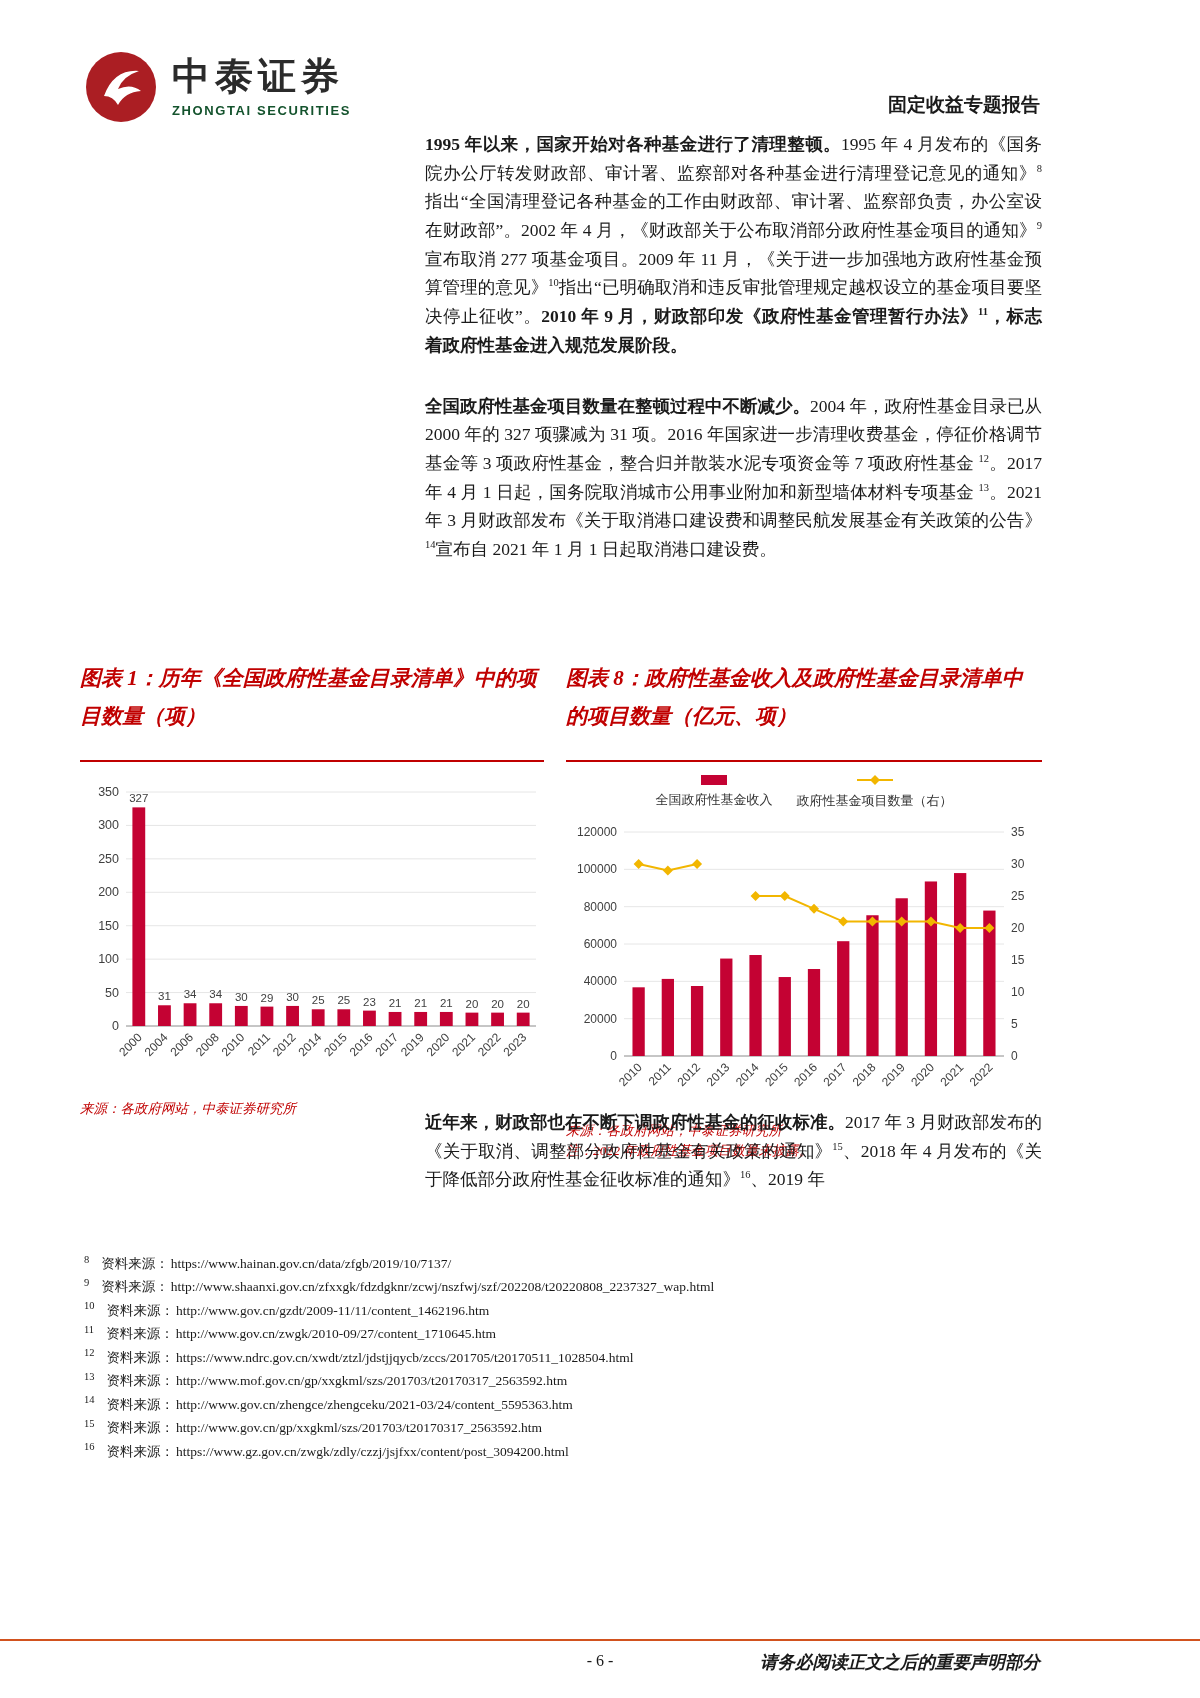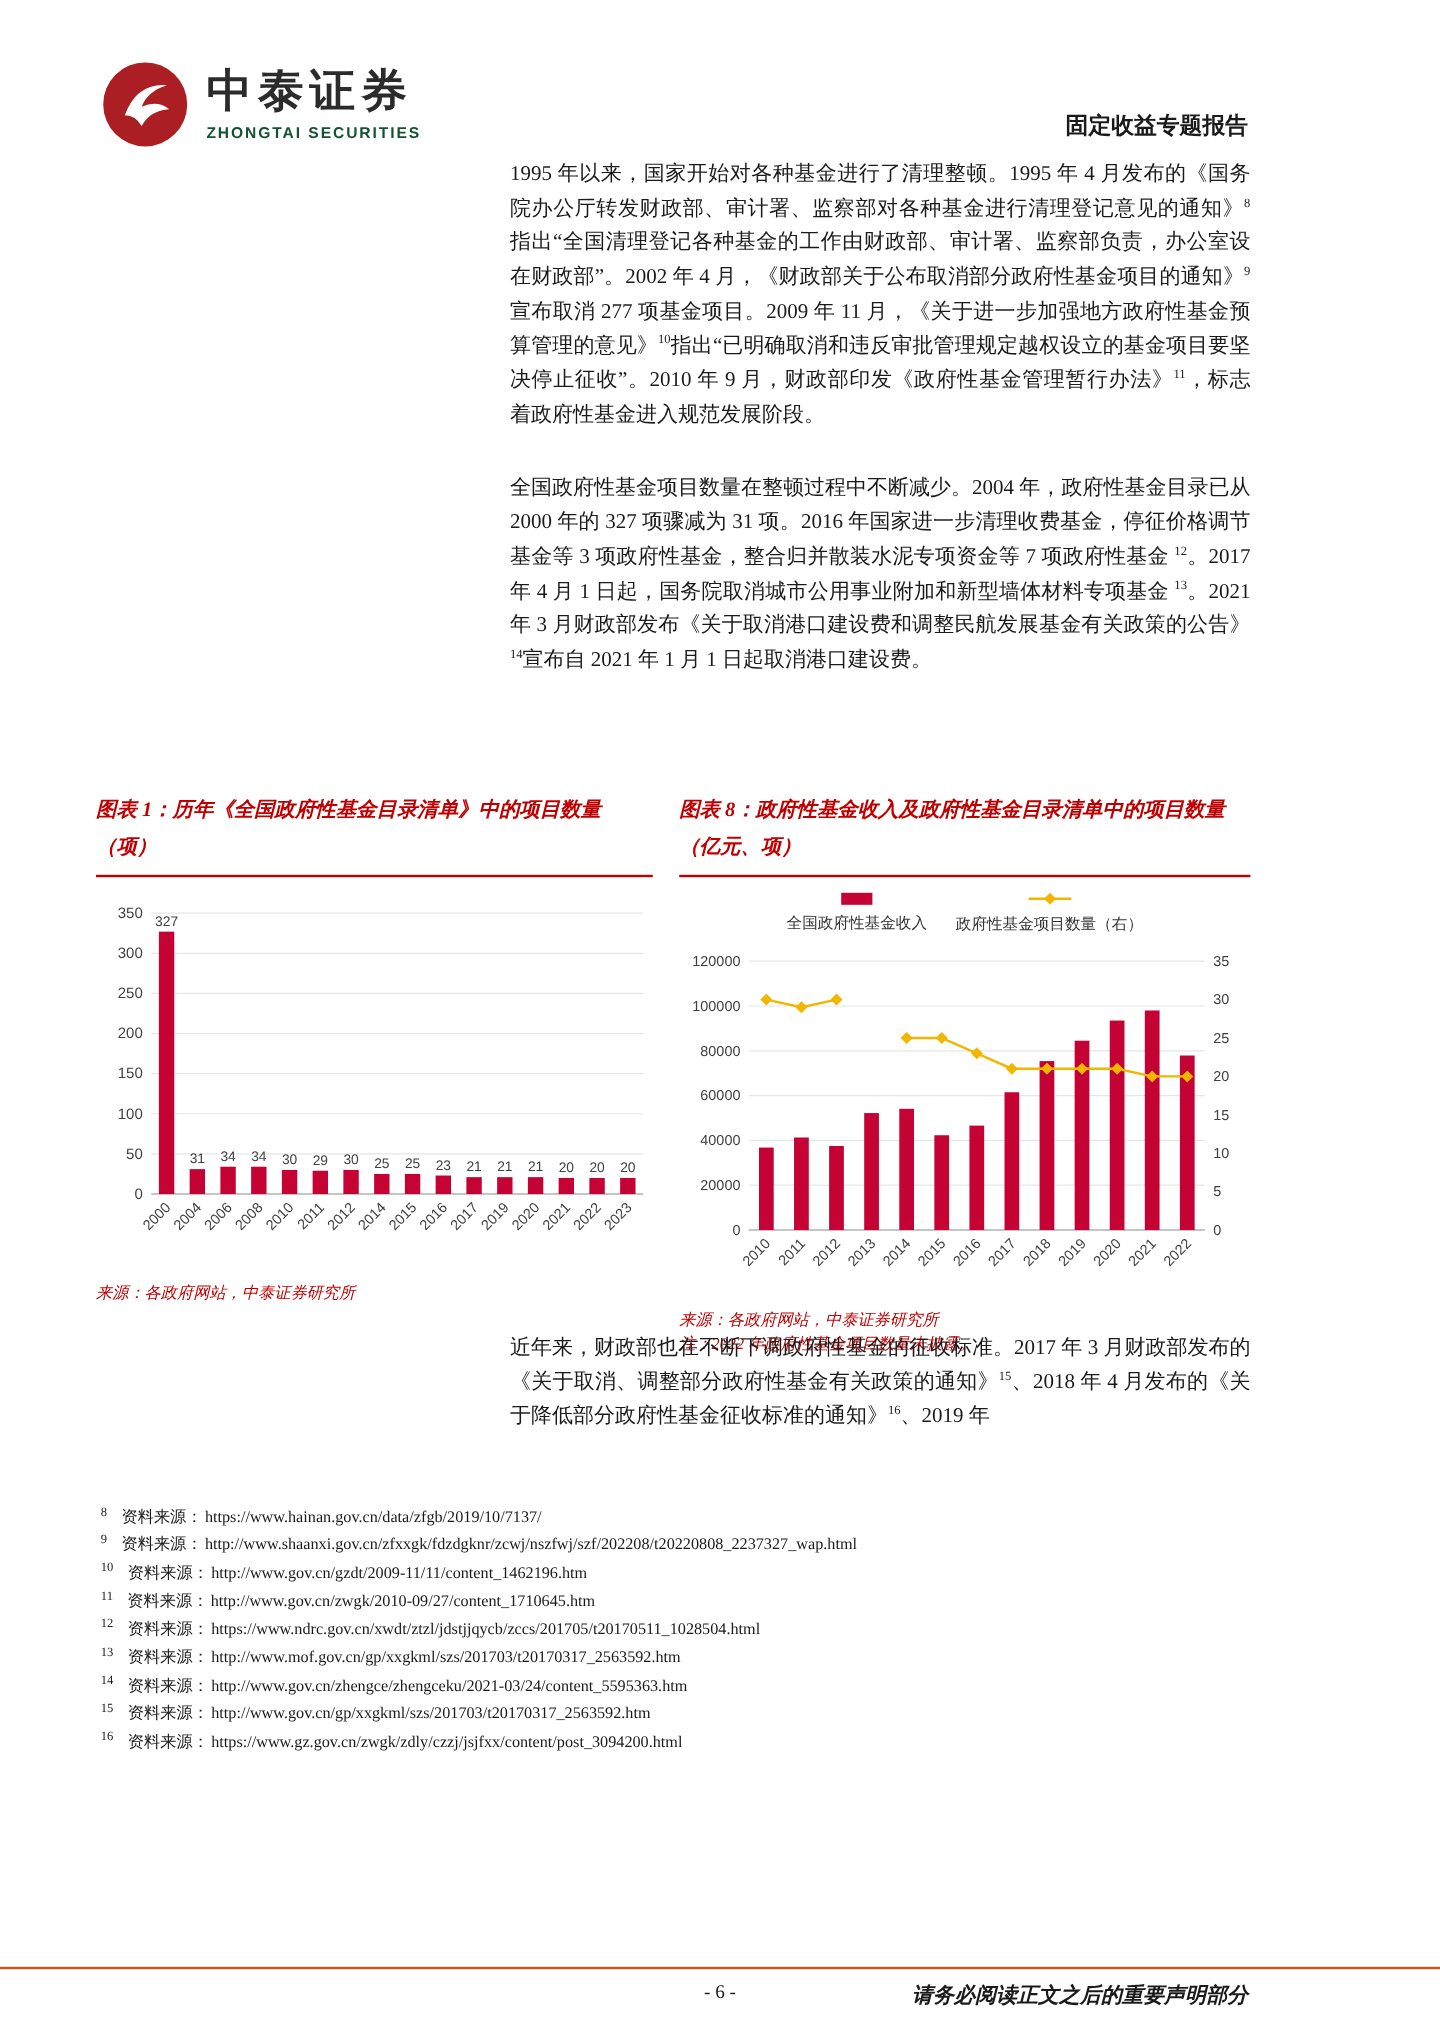--- a/index.html
+++ b/index.html
@@ -11,27 +11,27 @@
   
   .logo-area { position:absolute; left:84px; top:50px; display:flex; align-items:flex-start; gap:14px; }
   .logo-mark { width:74px; height:74px; }
   .brand-cn { font-size:38px; font-weight:bold; letter-spacing:5px; color:#2b2b2b; font-family:"Liberation Sans","DejaVu Sans",sans-serif; line-height:1.1; margin-top:6px;}
   .brand-en { font-size:13px; font-weight:bold; color:#14532d; letter-spacing:1.6px; margin-top:5px; font-family:"Liberation Sans","DejaVu Sans",sans-serif; }
   .report-type { position:absolute; right:160px; top:92px; font-size:19px; font-weight:bold; }
   
   .body-text { position:absolute; left:425px; top:130px; width:617px; font-size:17.5px; line-height:1.64; text-align:justify; }
   .para { margin-bottom:32px; }
   .para:last-child { margin-bottom:0; }
-  .bold { font-weight:normal; }
+  .bold { font-weight:bold; }
   sup { font-size:10.5px; line-height:0; }
   
   .charts-row { position:absolute; left:80px; top:660px; display:flex; gap:22px; }
   .chart-box1 { width:464px; }
   .chart-box2 { width:476px; }
-  .chart-title { color:#c00000; font-weight:bold; font-style:italic; font-size:17px; line-height:1.8; padding-bottom:8px; border-bottom:2px solid #c00000; }
+  .chart-title { color:#c00000; font-weight:bold; font-style:italic; font-size:21px; line-height:1.8; padding-bottom:24px; border-bottom:2px solid #c00000; }
   .legend { display:flex; justify-content:center; gap:24px; align-items:center; margin-top:12px; font-size:13px; color:#333;
             font-family:"Liberation Sans","DejaVu Sans",sans-serif; }
   .legend-item { display:flex; align-items:center; gap:6px;flex-direction:column; }
   .swatch-bar { display:inline-block; width:26px; height:10px; }
   .chart-svg { display:block; margin-top:8px; font-family:"Liberation Sans","DejaVu Sans",sans-serif; }
   .source { color:#c00000; font-size:13.5px; margin-top:8px; font-style:italic; }
   .note   { color:#c00000; font-size:13.5px; margin-top:2px; font-style:italic; }
   
   .body-text2 { position:absolute; left:425px; top:1108px; width:617px; font-size:17.5px; line-height:1.64; text-align:justify; }
   

